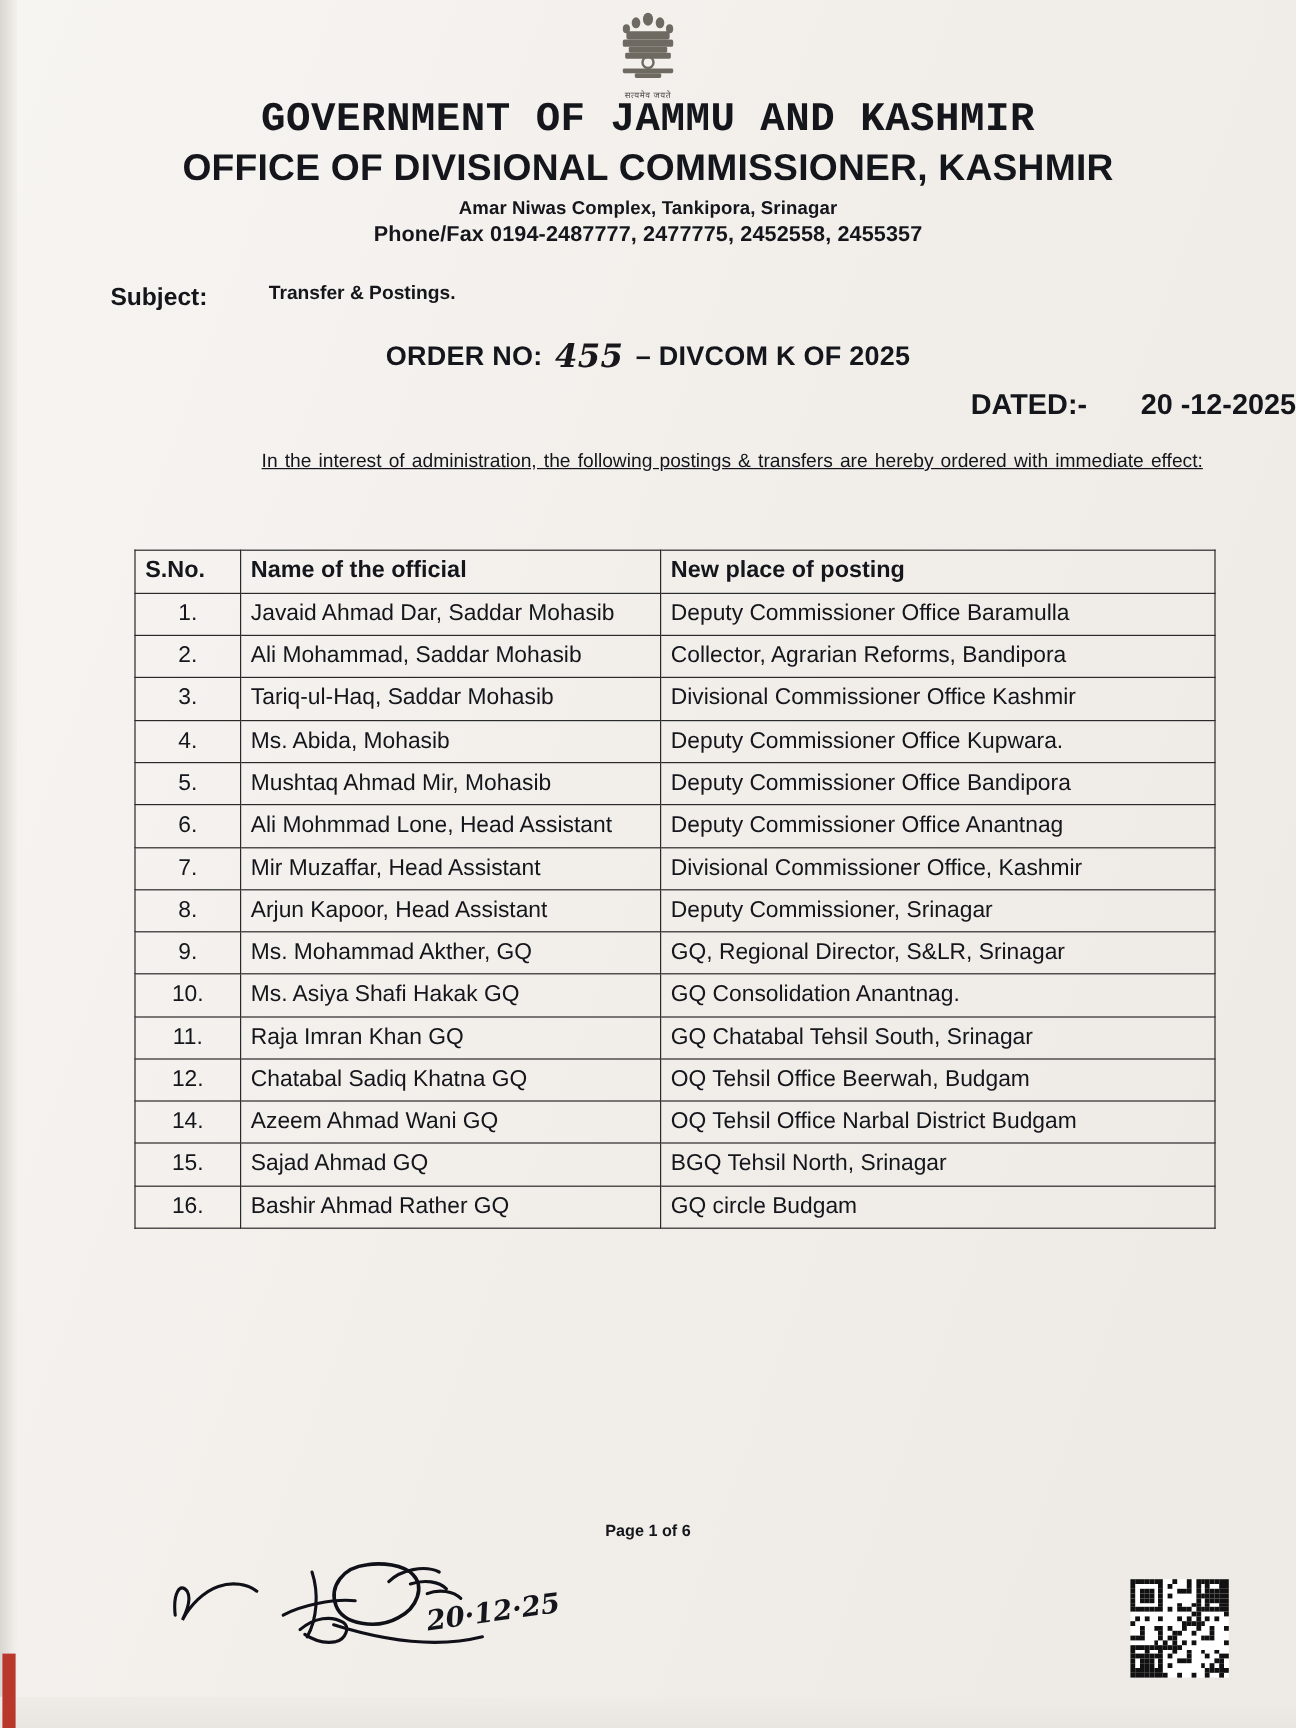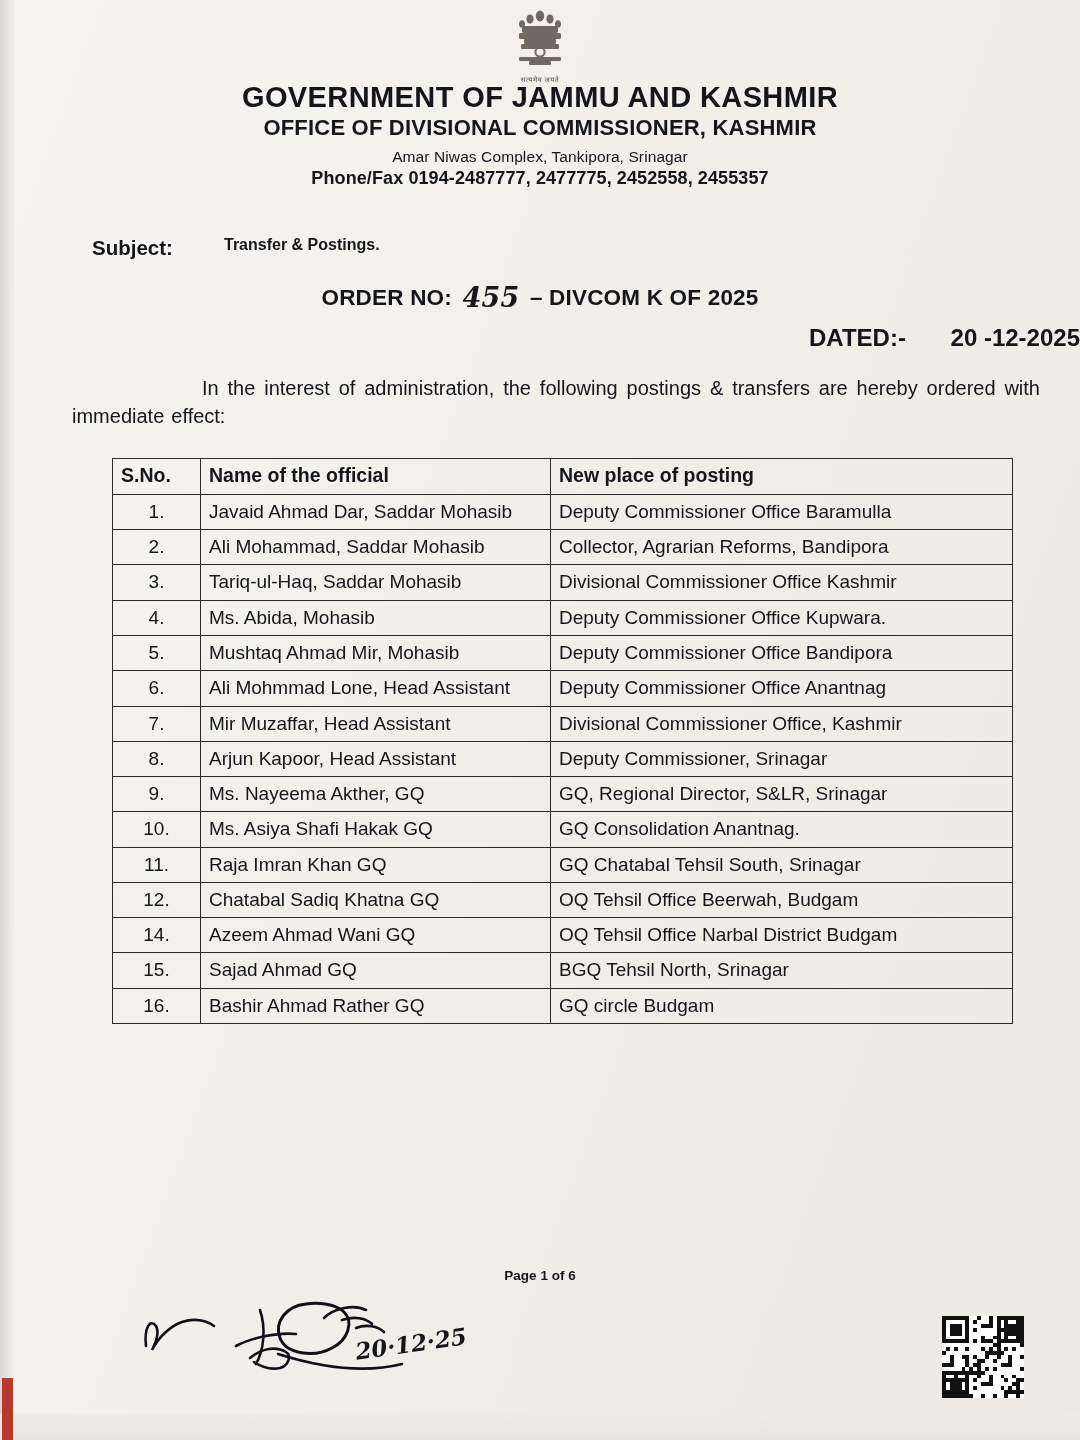--- a/index.html
+++ b/index.html
@@ -58,34 +58,35 @@
     margin-top: 1px;
   }
 
   .hdr {
     position: absolute;
     left: 0; right: 0;
     top: 80px;
     text-align: center;
   }
   .hdr-line1 {
-    font-size: 29px;
+    font-size: 34px;
     font-weight: bold;
     letter-spacing: .4px;
     line-height: 1.22;
+    font-family: Liberation Mono, monospace;
   }
   .hdr-line2 {
-    font-size: 22px;
+    font-size: 31px;
     font-weight: bold;
     letter-spacing: .2px;
     line-height: 1.22;
   }
   .hdr-addr {
     font-size: 15.5px;
-    font-weight: normal;
+    font-weight: bold;
     margin-top: 6px;
     letter-spacing: .1px;
   }
   .hdr-phone {
     font-size: 18px;
     font-weight: bold;
     margin-top: 2px;
     letter-spacing: .1px;
   }
 
@@ -132,28 +133,29 @@
     left: 0; right: 0;
     top: 324px;
     text-align: right;
     font-size: 24px;
     font-weight: bold;
   }
   .dated-row .dated-label { margin-right: 38px; }
 
   .body-para {
     position: absolute;
-    left: 72px;
+    left: 88px;
     right: 40px;
     top: 374px;
-    font-size: 20px;
+    font-size: 16px;
     line-height: 1.42;
     text-align: justify;
     text-indent: 130px;
     word-spacing: 1.5px;
+    text-decoration: underline;
   }
 
   
   .tbl-wrap {
     position: absolute;
     left: 112px;
     top: 458px;
     width: 900px;
   }
   table.order-table {
@@ -338,21 +340,21 @@
           <td>Mir Muzaffar, Head Assistant</td>
           <td>Divisional Commissioner Office, Kashmir</td>
         </tr>
         <tr>
           <td class="sno mid">8.</td>
           <td>Arjun Kapoor, Head Assistant</td>
           <td>Deputy Commissioner, Srinagar</td>
         </tr>
         <tr>
           <td class="sno mid">9.</td>
-          <td>Ms. Nayeema Akther, GQ</td>
+          <td>Ms. Mohammad Akther, GQ</td>
           <td>GQ, Regional Director, S&amp;LR, Srinagar</td>
         </tr>
         <tr>
           <td class="sno mid">10.</td>
           <td>Ms. Asiya Shafi Hakak GQ</td>
           <td>GQ Consolidation Anantnag.</td>
         </tr>
         <tr>
           <td class="sno mid">11.</td>
           <td>Raja Imran Khan  GQ</td>

